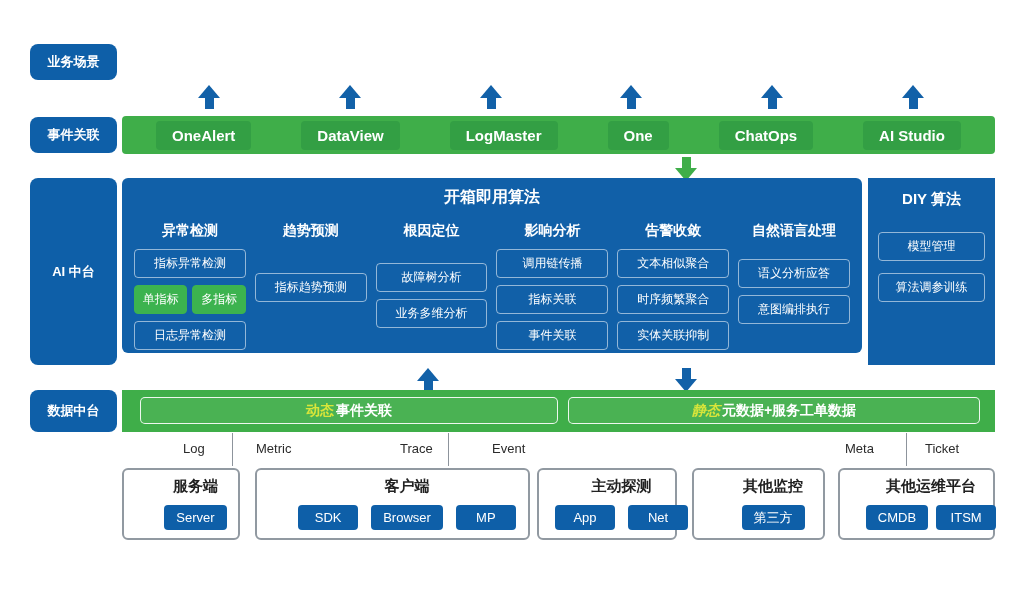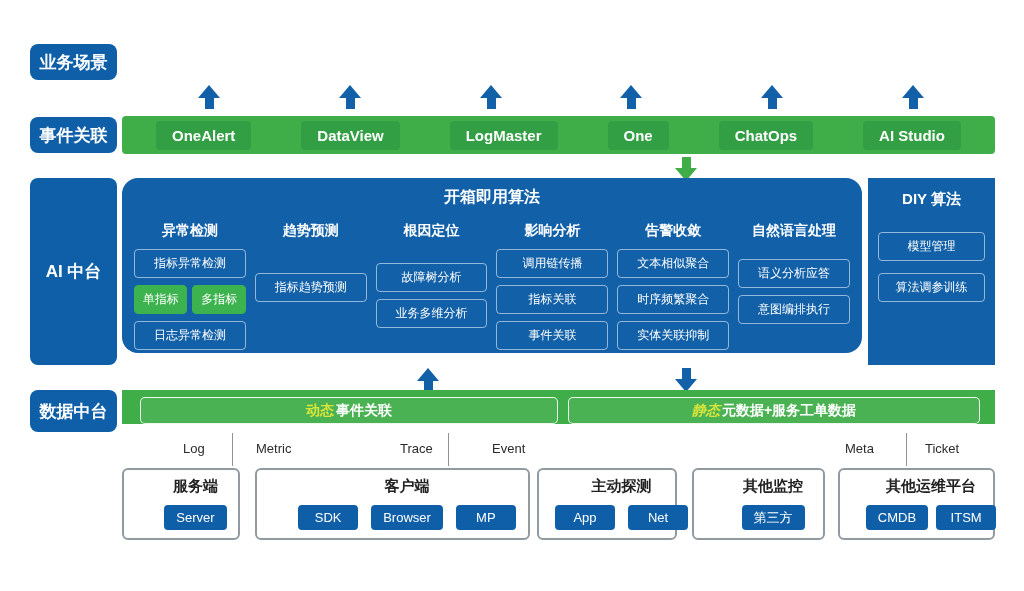--- a/index.html
+++ b/index.html
@@ -1,21 +1,21 @@
 <!DOCTYPE html>
 <html><head>
 <meta charset="utf-8">
 <style>
   html,body{margin:0;padding:0;background:#fff;}
   body{font-family:"Liberation Sans","DejaVu Sans",sans-serif;}
   .page{position:relative;width:1024px;height:591px;background:#fff;overflow:hidden;}
 
   
   .side-label{position:absolute;left:30px;width:87px;background:#0e5fa8;color:#fff;
-    font-weight:bold;font-size:17px;border-radius:8px;display:flex;align-items:center;
+    font-weight:bold;font-size:13px;border-radius:8px;display:flex;align-items:center;
     justify-content:center;text-align:center;}
   .side-business{top:44px;height:36px;}
   .side-products{top:117px;height:36px;}
   .side-ai{top:178px;height:187px;}
   .side-data{top:390px;height:42px;}
 
   
   .scenario-row{position:absolute;left:147px;top:46px;width:828px;height:33px;
     display:flex;justify-content:space-between;}
   .scenario-btn{width:124px;height:33px;background:#0e5fa8;color:#fff;border-radius:6px;
@@ -33,39 +33,39 @@
   .arrow.green{color:#3fae49;}
 
   
   .products-bar{position:absolute;left:122px;top:116px;width:873px;height:38px;background:#3fae49;
     border-radius:4px;display:flex;align-items:center;justify-content:space-between;
     padding:0 34px;box-sizing:border-box;}
   .product-chip{background:#339f44;border-radius:4px;color:#fff;font-size:15px;font-weight:bold;
     padding:6px 16px;}
 
   
-  .ai-box{position:absolute;left:122px;top:178px;width:740px;height:175px;background:#1160a8;border-radius:16px;}
+  .ai-box{position:absolute;left:122px;top:178px;width:740px;height:175px;background:#1160a8;border-radius:6px;}
   .ai-title{text-align:center;padding-top:9px;color:#fff;font-size:16px;font-weight:bold;}
   .ai-cols{position:absolute;left:12px;right:12px;top:44px;display:flex;gap:9px;}
   .ai-col{flex:1;display:flex;flex-direction:column;}
   .col-title{color:#fff;font-weight:bold;font-size:14px;text-align:center;margin-bottom:9px;white-space:nowrap;}
   .ai-item{border:1px solid rgba(255,255,255,.55);border-radius:4px;color:#fff;font-size:12px;
     text-align:center;padding:5px 2px;margin-bottom:7px;white-space:nowrap;}
   .ai-item.green{background:#3cb34f;border-color:#3cb34f;}
   .chip-row{display:flex;gap:5px;margin-bottom:7px;}
   .chip-row .ai-item{flex:1;margin-bottom:0;padding-left:0;padding-right:0;}
   .sp10{height:10px;}.sp14{height:14px;}.sp24{height:24px;}
 
   .diy-box{position:absolute;left:868px;top:178px;width:127px;height:187px;background:#1160a8;border-radius:0;}
   .diy-title{text-align:center;padding-top:12px;color:#fff;font-size:15px;font-weight:bold;}
   .diy-items{position:absolute;left:10px;right:10px;top:54px;}
   .diy-items .ai-item{margin-bottom:12px;}
 
   
-  .data-bar{position:absolute;left:122px;top:390px;width:873px;height:34px;background:#3fae49;border-radius:0;}
+  .data-bar{position:absolute;left:122px;top:390px;width:873px;height:42px;background:#3fae49;border-radius:0;}
   .data-inner{position:absolute;top:7px;height:27px;border:1px solid rgba(255,255,255,.9);
     border-radius:5px;background:rgba(255,255,255,.06);display:flex;align-items:center;
     justify-content:center;font-size:14px;font-weight:bold;box-sizing:border-box;}
   .data-dynamic{left:18px;width:418px;}
   .data-static{left:446px;width:412px;}
   .data-inner .hl{color:#d9e53a;margin-right:2px;}
   .data-static .hl{font-style:italic;}
   .data-inner .rest{color:#fff;}
 
   

